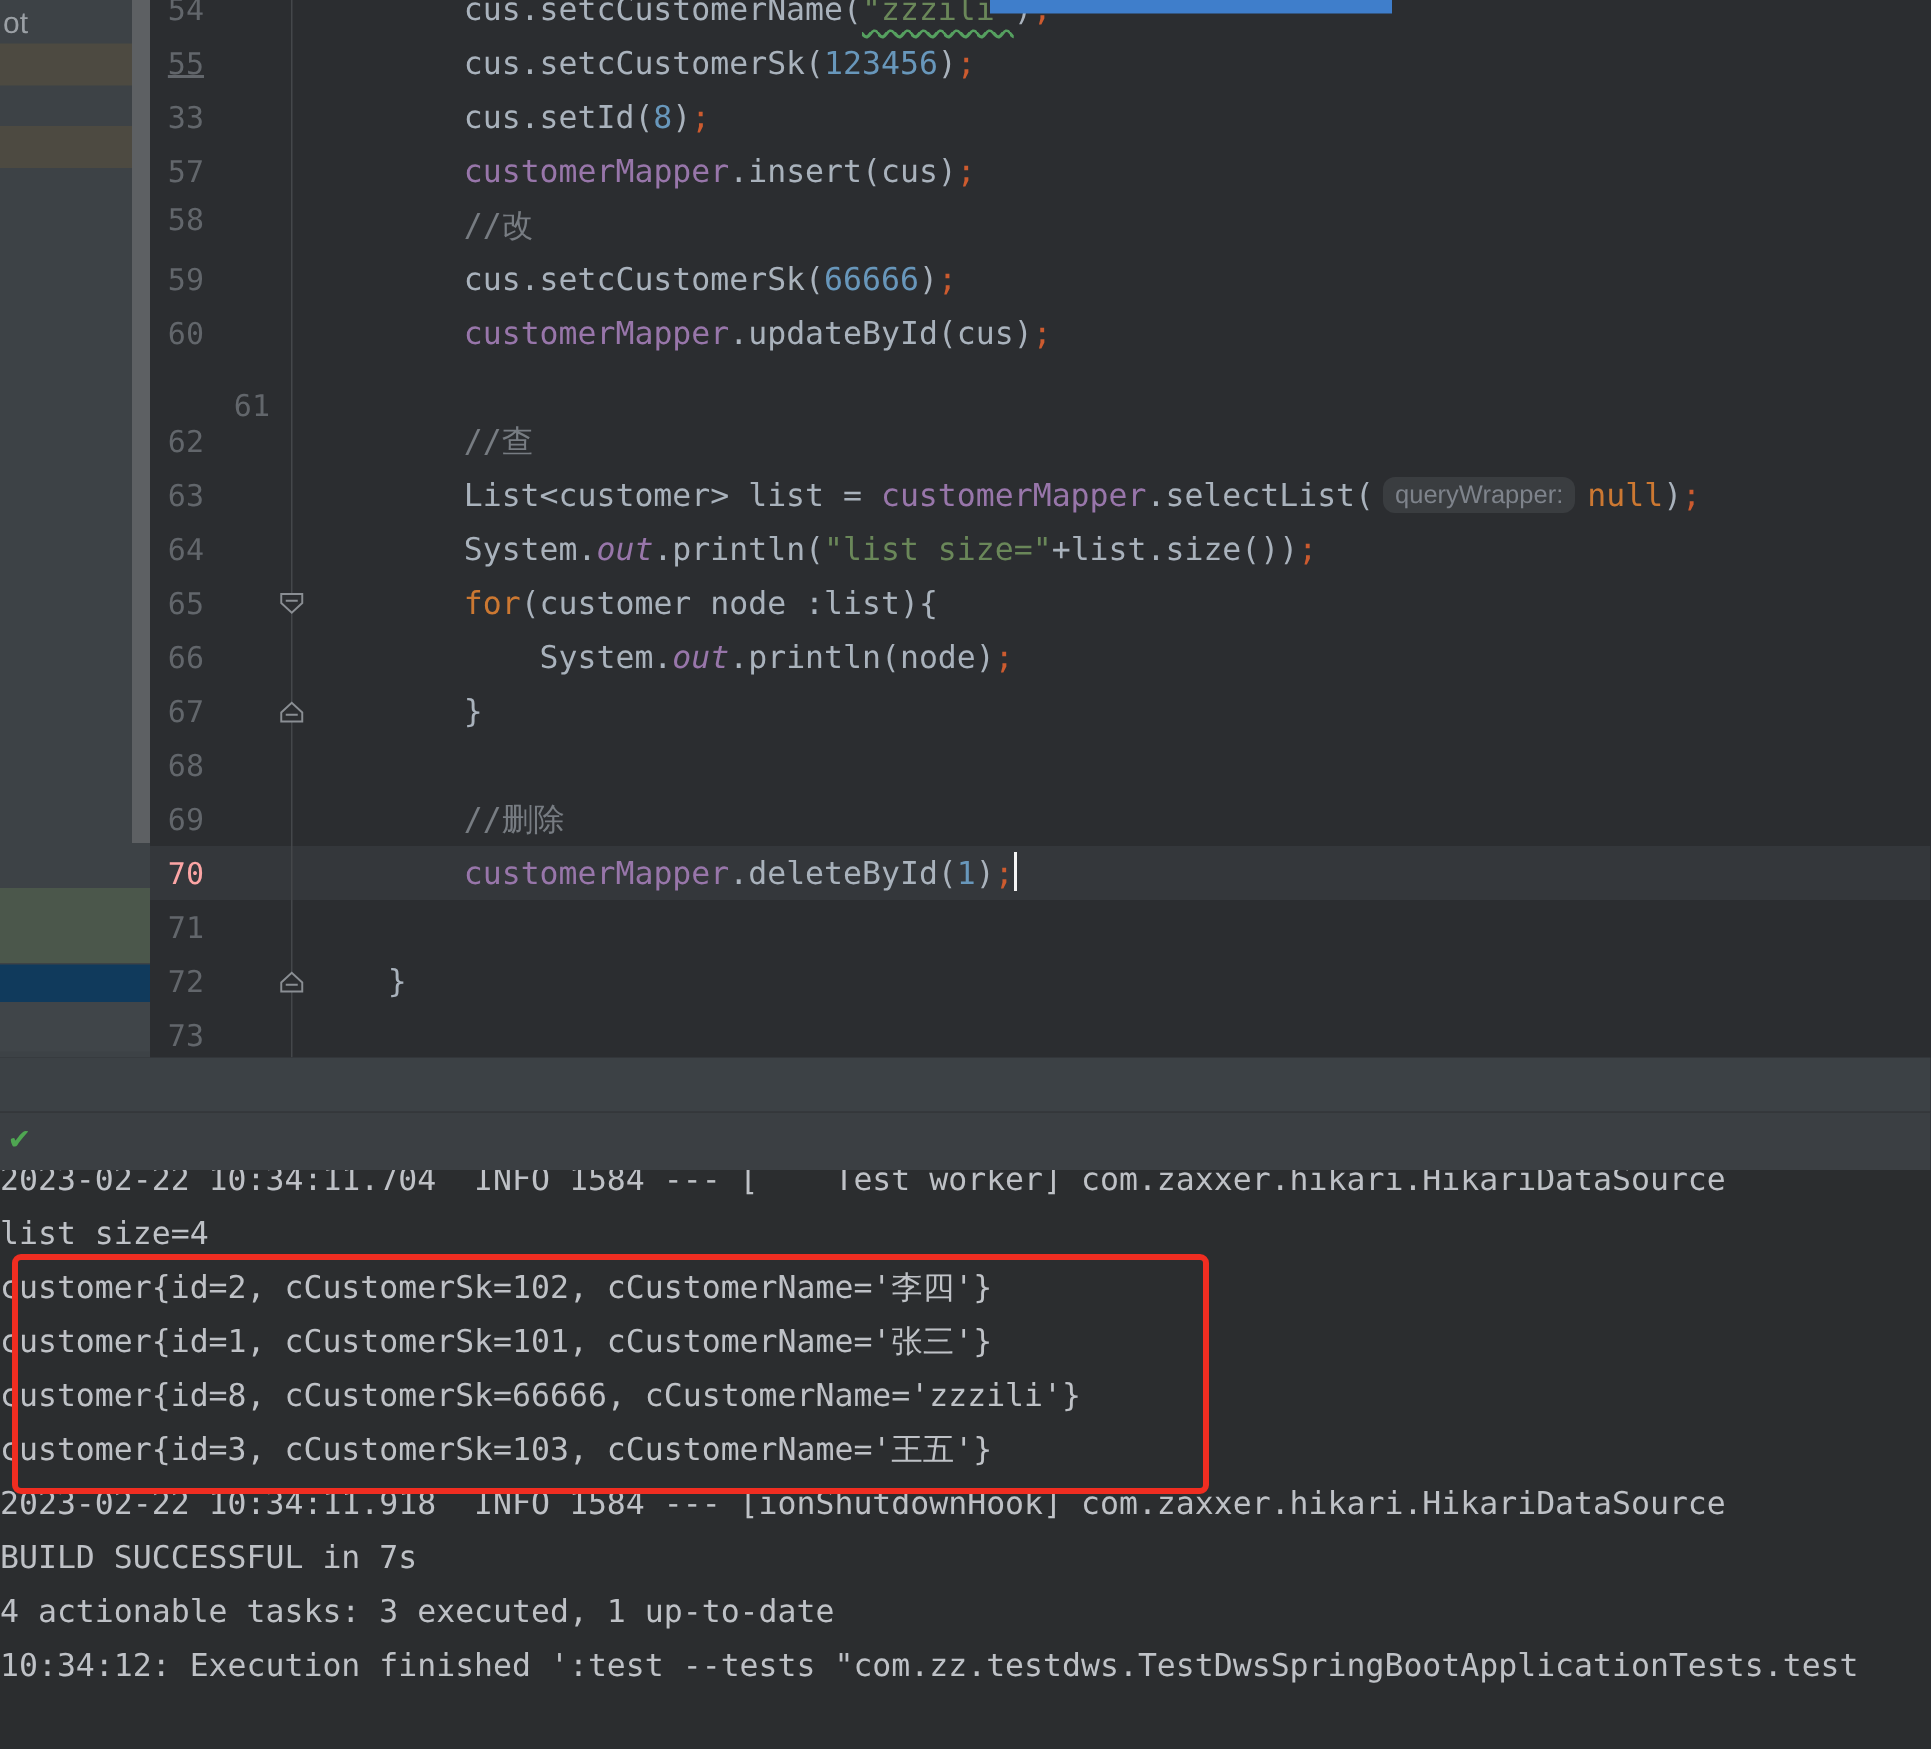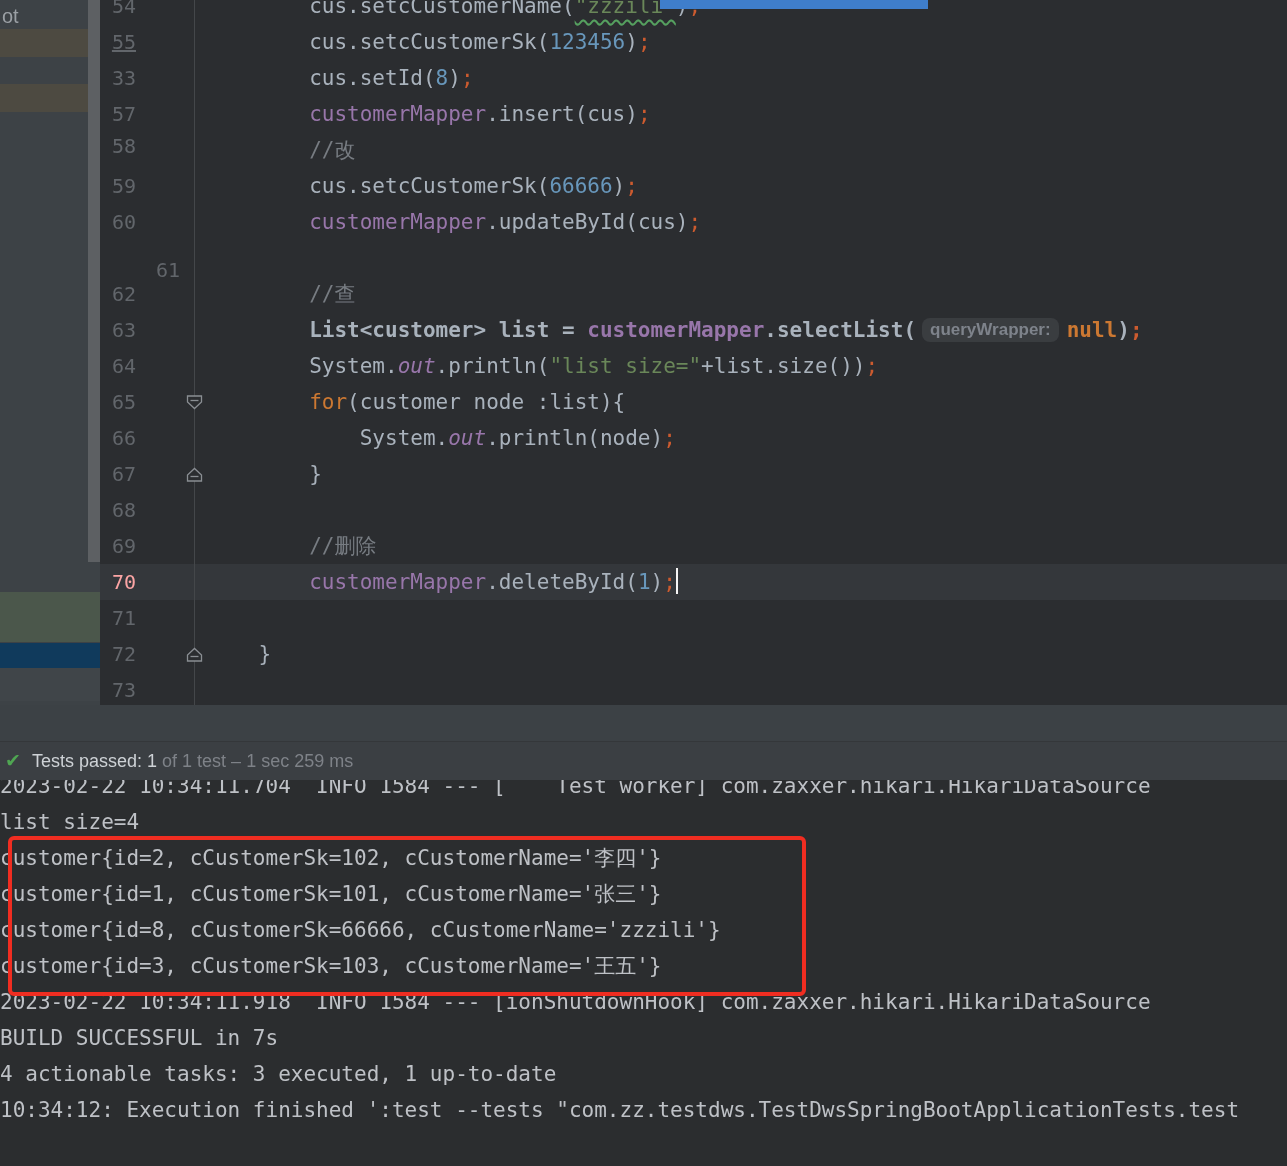--- a/index.html
+++ b/index.html
@@ -113,40 +113,39 @@
   <div id="code">
       <div class="cline" style="top: -12px;"><span class="tk-d">        cus.setcCustomerName(</span><span class="tk-s tk-sq">"zzzili"</span><span class="tk-d">)</span><span class="tk-m">;</span></div>
       <div class="cline" style="top: 24px;"><span class="tk-d">        cus.setcCustomerSk(</span><span class="tk-n">123456</span><span class="tk-d">)</span><span class="tk-m">;</span></div>
       <div class="cline" style="top: 60px;"><span class="tk-d">        cus.setId(</span><span class="tk-n">8</span><span class="tk-d">)</span><span class="tk-m">;</span></div>
       <div class="cline" style="top: 96px;"><span class="tk-d">        </span><span class="tk-f">customerMapper</span><span class="tk-d">.insert(cus)</span><span class="tk-m">;</span></div>
       <div class="cline" style="top: 132px;"><span class="tk-d">        </span><span class="tk-c">//改</span></div>
       <div class="cline" style="top: 168px;"><span class="tk-d">        cus.setcCustomerSk(</span><span class="tk-n">66666</span><span class="tk-d">)</span><span class="tk-m">;</span></div>
       <div class="cline" style="top: 204px;"><span class="tk-d">        </span><span class="tk-f">customerMapper</span><span class="tk-d">.updateById(cus)</span><span class="tk-m">;</span></div>
       <div class="cline" style="top: 240px;"></div>
       <div class="cline" style="top: 276px;"><span class="tk-d">        </span><span class="tk-c">//查</span></div>
-      <div class="cline" style="top: 312px; font-weight: bold;"><span class="tk-d">        List&lt;customer&gt; list = </span><span class="tk-f">customerMapper</span><span class="tk-d">.selectList(</span><span class="tk-hint">queryWrapper:</span><span class="tk-k">null</span><span class="tk-d">)</span><span class="tk-m">;</span></div>
+      <div class="cline" style="top: 312px;"><span class="tk-d">        List&lt;customer&gt; list = </span><span class="tk-f">customerMapper</span><span class="tk-d">.selectList(</span><span class="tk-hint">queryWrapper:</span><span class="tk-k">null</span><span class="tk-d">)</span><span class="tk-m">;</span></div>
       <div class="cline" style="top: 348px;"><span class="tk-d">        System.</span><span class="tk-i">out</span><span class="tk-d">.println(</span><span class="tk-s">"list size="</span><span class="tk-d">+list.size())</span><span class="tk-m">;</span></div>
       <div class="cline" style="top: 384px; text-align: right;"><span class="tk-d">        </span><span class="tk-k">for</span><span class="tk-d">(customer node :list){</span></div>
       <div class="cline" style="top: 420px;"><span class="tk-d">            System.</span><span class="tk-i">out</span><span class="tk-d">.println(node)</span><span class="tk-m">;</span></div>
       <div class="cline" style="top: 456px;"><span class="tk-d">        }</span></div>
       <div class="cline" style="top: 492px;"></div>
       <div class="cline" style="top: 528px;"><span class="tk-d">        </span><span class="tk-c">//删除</span></div>
       <div class="cline" style="top: 564px;"><span class="tk-d">        </span><span class="tk-f">customerMapper</span><span class="tk-d">.deleteById(</span><span class="tk-n">1</span><span class="tk-d">)</span><span class="tk-m">;</span><span class="caret"></span></div>
       <div class="cline" style="top: 600px;"></div>
       <div class="cline" style="top: 636px;"><span class="tk-d">    }</span></div>
       <div class="cline" style="top: 672px;"></div>
     </div>
   <div id="blue-bar"></div>
 </div>
 
 <div id="strip"></div>
 
 <div id="testbar">
   <span id="check">✔</span>
-  <span id="tb-text"><span>Tests passed: 1 </span><span class="muted">of 1 test – 1 sec 259 ms</span></span>
 </div>
 
 <div id="console-bg"></div>
 <div id="console">
   <div id="con-lines">
       <div class="con-line">2023-02-22 10:34:11.704  INFO 1584 --- [    Test worker] com.zaxxer.hikari.HikariDataSource</div>
       <div class="con-line">list size=4</div>
       <div class="con-line">customer{id=2, cCustomerSk=102, cCustomerName='李四'}</div>
       <div class="con-line">customer{id=1, cCustomerSk=101, cCustomerName='张三'}</div>
       <div class="con-line">customer{id=8, cCustomerSk=66666, cCustomerName='zzzili'}</div>

